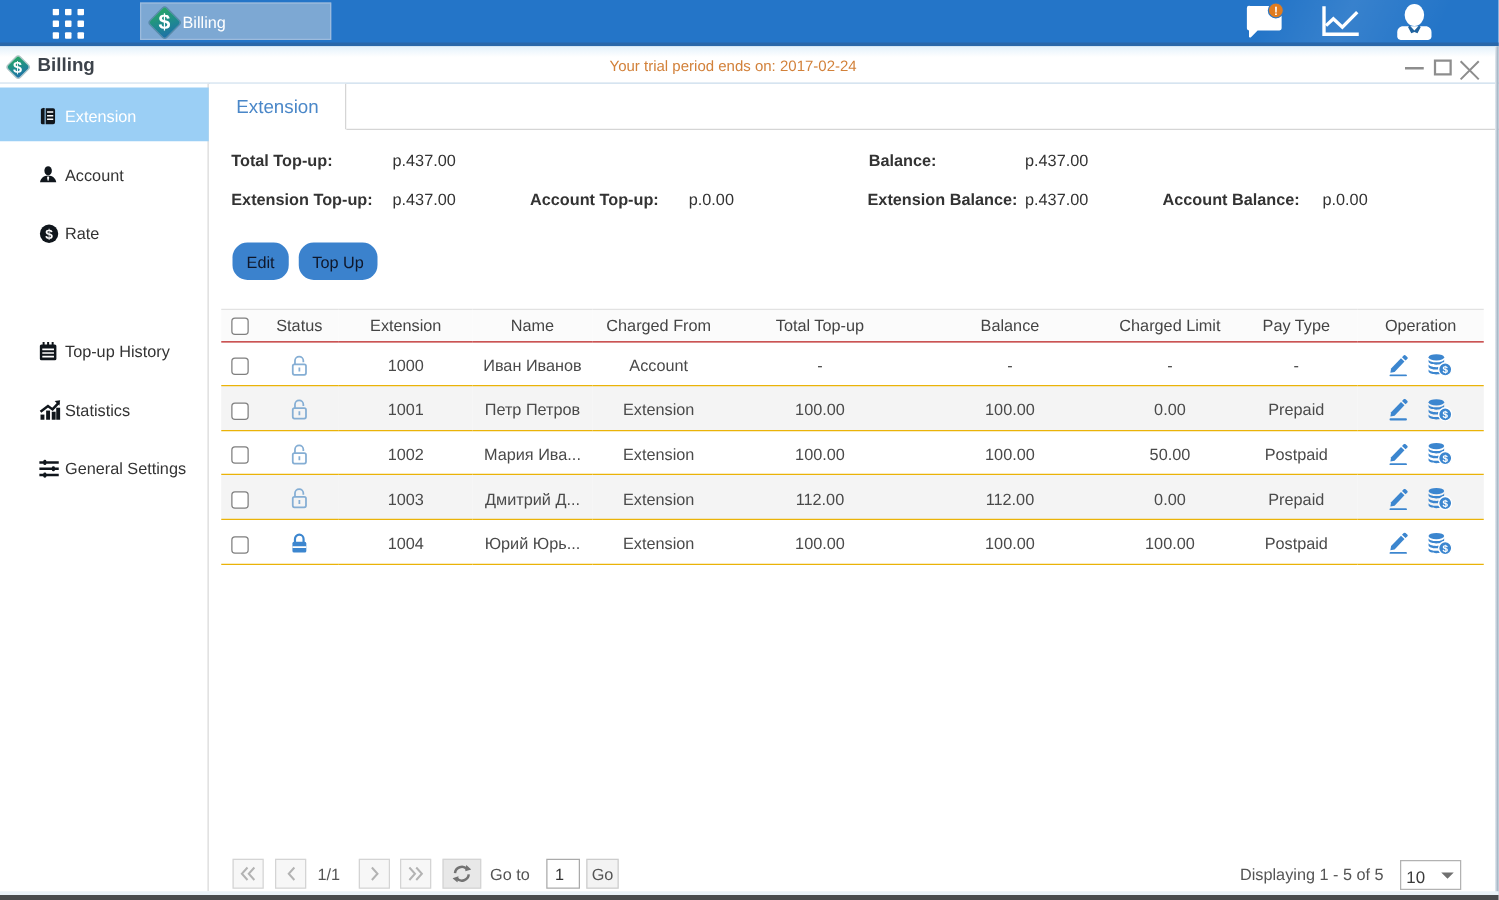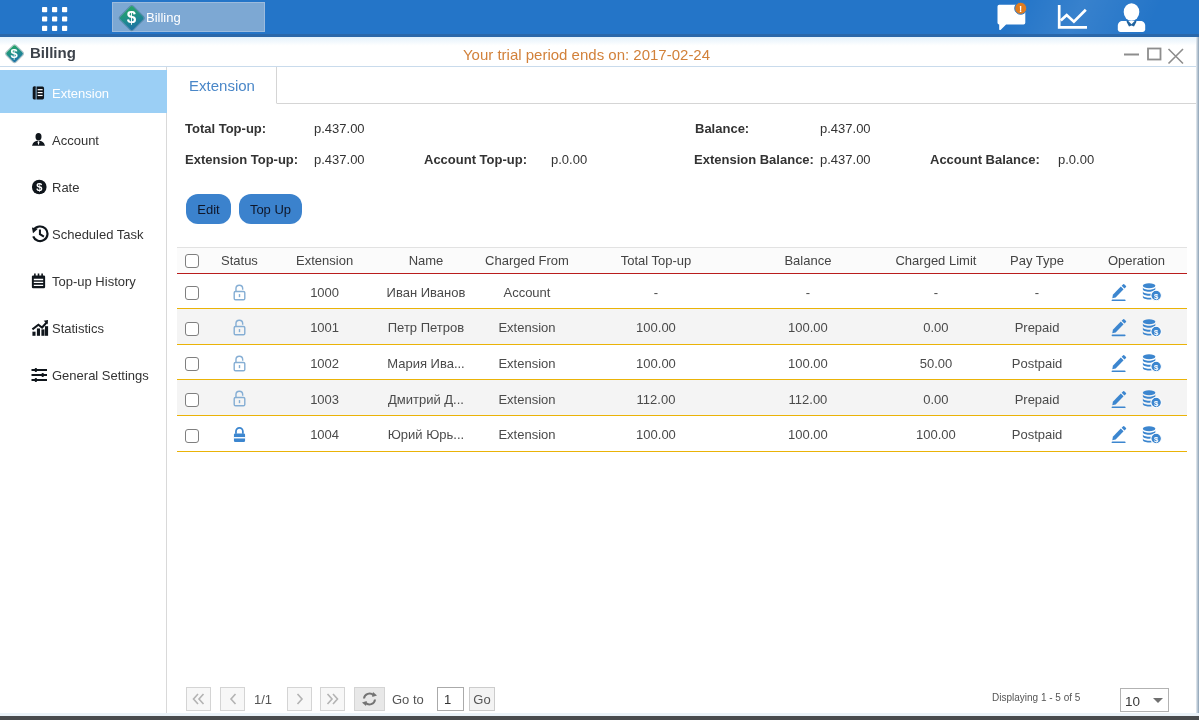--- a/index.html
+++ b/index.html
@@ -13,21 +13,21 @@
 #apptab { position:absolute; left:112px; top:2px; width:153px; height:30px; background:#7da8d3; border:1px solid #9cbbdd; display:flex; align-items:center; }
 #apptab .txt { color:#fff; font-size:13px; margin-left:33px; }
 
 
 .diamond { position:absolute; }
 .diamond .sq { position:absolute; left:15%; top:15%; width:70%; height:70%; transform:rotate(45deg); background:linear-gradient(115deg,#27a663 0%, #1f8a8f 55%, #1e6fa8 100%); border-radius:2px; box-shadow:0 0 0 1px rgba(20,80,90,0.35); }
 .diamond .dollar { position:absolute; left:0; top:0; width:100%; height:100%; display:flex; align-items:center; justify-content:center; color:#fff; font-weight:bold; }
 
 
 #titlebar { left:0; top:37px; width:1199px; height:30px; background:linear-gradient(#e3f1fb, #ffffff 30%); border-bottom:1px solid #c9dbec; }
-#trial { position:absolute; left:0; top:46px; width:1173px; text-align:center; font-size:15px; color:#d2813a; }
+#trial { position:absolute; left:0; top:46px; width:1173px; text-align:center; font-size:12px; color:#d2813a; }
 
 
 #sidebar { left:0; top:67px; width:167px; height:646px; background:#fff; border-right:1px solid #d9d9d9; }
 #sel { position:absolute; left:0; top:70px; width:167px; height:43px; background:#9bcff5; }
 .mitem { position:absolute; left:0; width:167px; height:24px; }
 .mitem .label { position:absolute; left:52px; top:50%; transform:translateY(-50%); font-size:13px; color:#333; white-space:nowrap; }
 .mitem.sel .label { color:#fff; }
 .micon { position:absolute; left:31px; top:50%; transform:translateY(-50%); }
 #tabrow { position:absolute; left:168px; top:67px; width:1031px; height:37px; border-bottom:1px solid #d5d5d5; }
 #tab1 { position:absolute; left:0px; top:0px; width:109px; height:37px; background:#fff; border-right:1px solid #d5d5d5; border-bottom:1px solid #fff; font-size:15px; color:#4a87c8; display:flex; align-items:center; justify-content:center; }
@@ -43,21 +43,21 @@
 #tbl td { height:35.6px; padding-top:3px; font-size:13px; color:#4a4a4a; text-align:center; border-bottom:1px solid #eab308; }
 #tbl tr.alt td { background:#f4f4f4; }
 .cb { display:inline-block; width:14px; height:14px; border:1.5px solid #7f7f7f; border-radius:3px; background:#fff; vertical-align:middle; }
 
 
 .pbtn { position:absolute; top:687px; width:25px; height:24px; background:#f7f7f7; border:1px solid #d4d4d4; color:#b5b5b5; font-size:15px; display:flex; align-items:center; justify-content:center; }
 #pgtxt { position:absolute; top:692px; left:254px; font-size:13px; color:#555; }
 #goto { position:absolute; top:692px; left:392px; font-size:13px; color:#555; }
 #gotoin { position:absolute; top:687px; left:437px; width:27px; height:24px; border:1px solid #aaa; background:#fff; font-size:13px; color:#333; padding-left:6px; display:flex; align-items:center; }
 #gobtn { position:absolute; top:687px; left:469px; width:26px; height:24px; background:#f3f3f3; border:1px solid #ccc; color:#555; font-size:13px; display:flex; align-items:center; justify-content:center; }
-#disp { position:absolute; top:692px; left:992px; font-size:10px; color:#555; }
+#disp { position:absolute; top:692px; left:992px; font-size:13px; color:#555; }
 #dd { position:absolute; top:688px; left:1120px; width:49px; height:24px; border:1px solid #b2b2b2; background:#fff; }
 #dd .num { position:absolute; left:4px; top:5px; font-size:13.5px; color:#3a3a3a; }
 #dd .tri { position:absolute; right:5px; top:9px; width:0; height:0; border-left:5.5px solid transparent; border-right:5.5px solid transparent; border-top:5.5px solid #707070; }
 
 #footstrip1 { left:0; top:713px; width:1199px; height:3px; background:#eaf2f8; }
 #footstrip2 { left:0; top:716px; width:1199px; height:4px; background:#494b4d; }
 </style>
 </head>
 <body>
 <div id="stage">
@@ -141,28 +141,20 @@
       <path fill="#fff" d="M8.3 10.4 h1.4 l0.3 1.2 l-0.6 3 h-0.8 l-0.6 -3 z"></path>
     </svg>
     <div class="label">Account</div>
   </div>
   <div class="mitem" style="top:175px;">
     <svg class="micon" width="16.5" height="16.5" viewBox="0 0 18 18">
       <circle cx="9" cy="9" r="8" fill="#10161c"></circle>
       <text x="9" y="13.2" font-size="12" font-weight="bold" fill="#fff" text-anchor="middle" font-family="Liberation Sans">$</text>
     </svg>
     <div class="label">Rate</div>
-  </div>
-  <div class="mitem" style="top:222px;">
-    <svg class="micon" width="17.5" height="17.5" viewBox="0 0 19 19">
-      <path d="M3.2 4.8 A 8 8 0 1 1 2.4 12" stroke="#10161c" stroke-width="2.4" fill="none"></path>
-      <path fill="#10161c" d="M1 2.5 L7.5 3.8 L2.2 8.8 z"></path>
-      <path d="M9.7 4.5 v5.2 l4.3 2.6" stroke="#10161c" stroke-width="2.2" fill="none"></path>
-    </svg>
-    <div class="label">Scheduled Task</div>
   </div>
   <div class="mitem" style="top:269px;">
     <svg class="micon" width="15" height="17" viewBox="0 0 17 18">
       <rect x="1" y="2.8" width="15" height="14.4" rx="1.5" fill="#10161c"></rect>
       <g stroke="#fff" stroke-width="1.5">
           <line x1="3.2" y1="7.3" x2="13.8" y2="7.3"></line>
           <line x1="3.2" y1="10.6" x2="13.8" y2="10.6"></line>
           <line x1="3.2" y1="13.9" x2="13.8" y2="13.9"></line>
         </g>
       <g stroke="#10161c" stroke-width="1.8">

